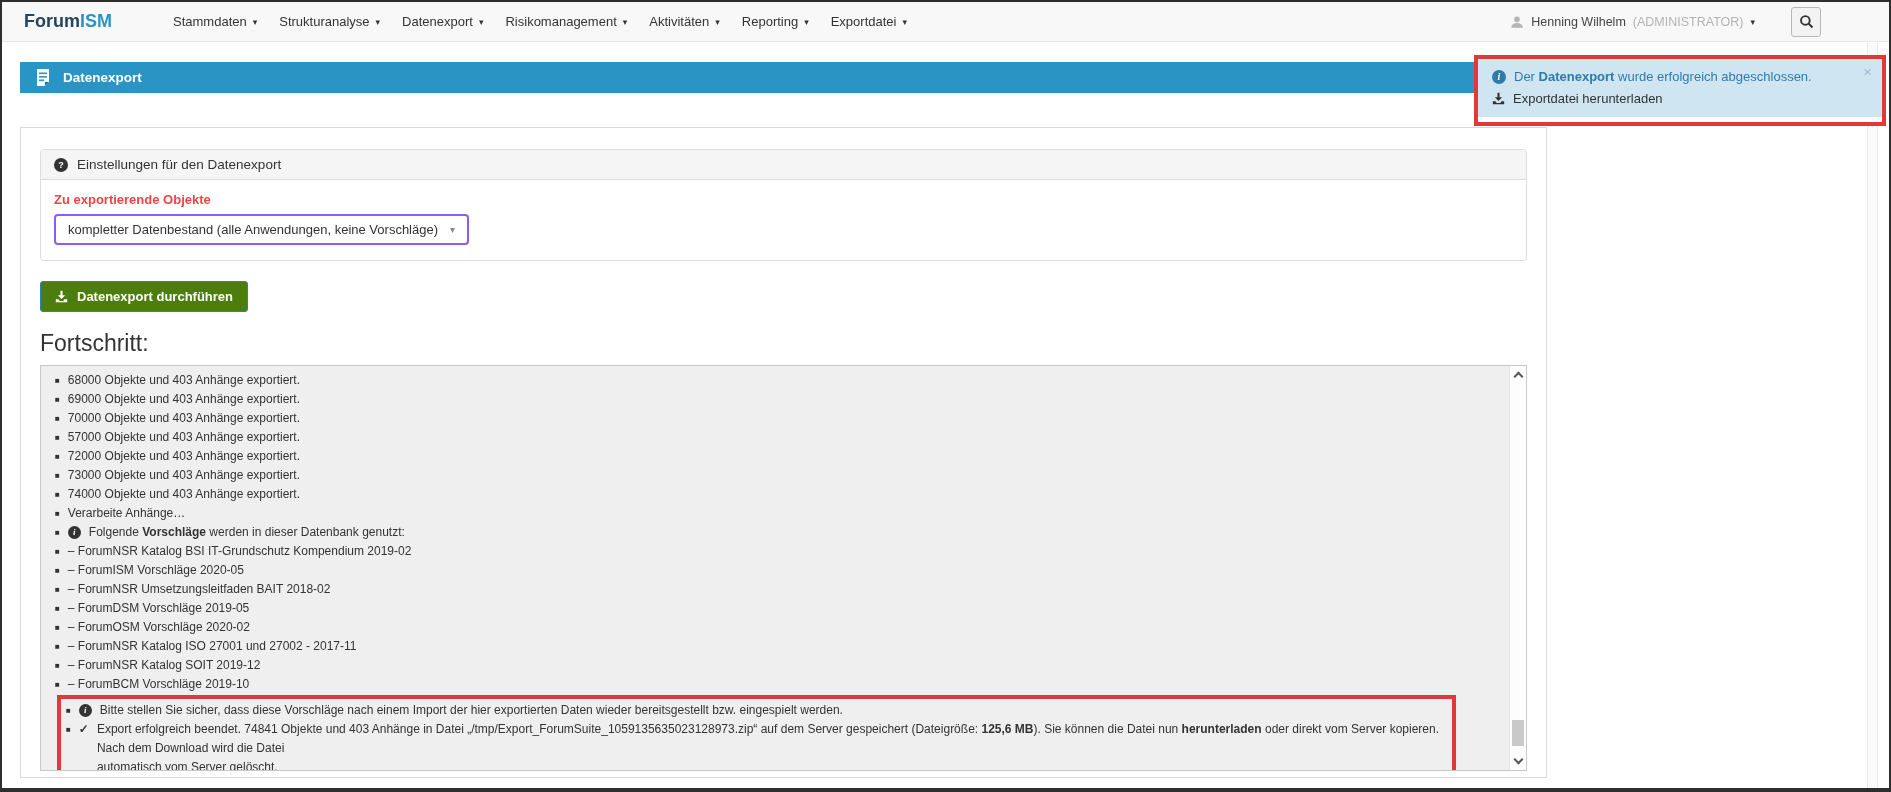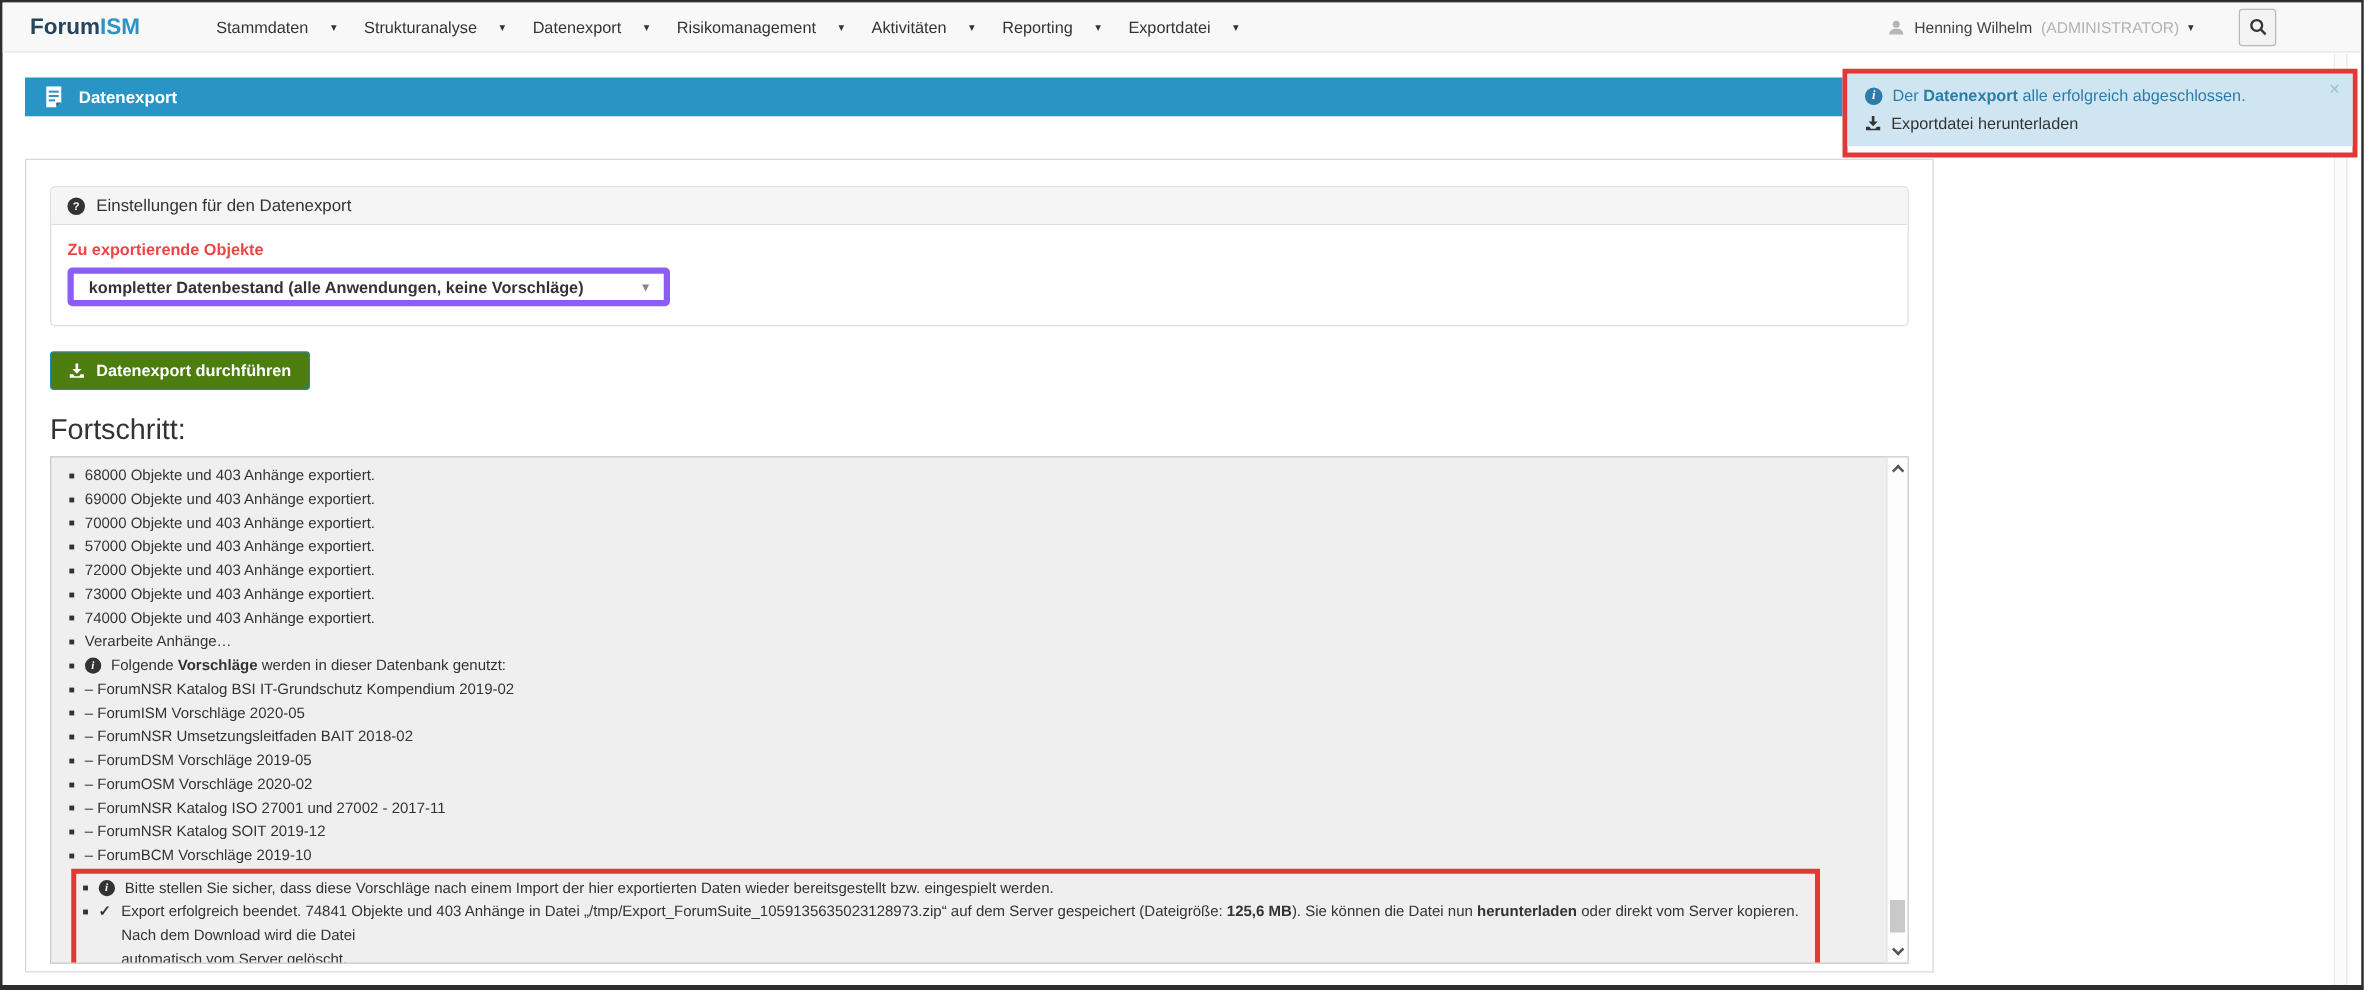--- a/index.html
+++ b/index.html
@@ -12,21 +12,21 @@
   
   .navbar {
     height: 40px; background: #f8f8f8; border-bottom: 1px solid #e7e7e7;
     display: flex; align-items: center; padding: 0 68px 0 22px;
   }
   .brand { font-size: 18px; font-weight: bold; margin-right: 50px; cursor: pointer; white-space: nowrap; }
   .brand .p1 { color: #25455e; }
   .brand .p2 { color: #2a95c4; }
   .nav-menu { display: flex; align-items: center; }
   .nav-item {
-    display: flex; align-items: center; gap: 18px; padding: 6px 11px;
+    display: flex; align-items: center; gap: 6px; padding: 6px 11px;
     font-size: 13px; color: #333; cursor: pointer; white-space: nowrap;
   }
   .caret { font-size: 9px; color: #333; }
   .nav-right { margin-left: auto; display: flex; align-items: center; gap: 36px; }
   .user-menu { display: flex; align-items: center; gap: 7px; font-size: 12.5px; color: #444; cursor: pointer; white-space: nowrap; }
   .user-menu .role { color: #b3b3b3; }
   .search-btn {
     width: 30px; height: 30px; border: 1px solid #b9b9b9; border-radius: 3px;
     background: #f3f3f3; display: flex; align-items: center; justify-content: center; cursor: pointer;
   }
@@ -61,23 +61,23 @@
     padding: 21px 19px 6px; background: #fff;
   }
   .sub-panel { border: 1px solid #ddd; border-radius: 4px; }
   .sub-panel-header {
     background: #f5f5f5; border-bottom: 1px solid #ddd; border-radius: 4px 4px 0 0;
     padding: 7px 13px; font-size: 13.5px; color: #333; display: flex; align-items: center; gap: 9px;
   }
   .sub-panel-body { padding: 12px 13px 15px; }
   .field-label { font-weight: bold; font-size: 13px; color: #ef4444; margin-bottom: 7px; }
   .select {
-    width: 482px; height: 31px; border: 5px solid #8b5cf6; border-radius: 4px; background: #fff;
+    width: 415px; height: 31px; border: 2px solid #8b5cf6; border-radius: 4px; background: #fff;
     display: flex; align-items: center; justify-content: space-between; padding: 0 12px;
-    font-size: 13px; color: #333; cursor: pointer; font-weight: bold;
+    font-size: 13px; color: #333; cursor: pointer;
   }
   .select .caret { color: #888; font-size: 10px; }
 
   .btn-export {
     margin-top: 20px; height: 31px; background: #4d7c0f; border: 1px solid #2385b2; border-radius: 3px;
     color: #fff; font-size: 13px; font-weight: bold; display: inline-flex; align-items: center;
     gap: 9px; padding: 0 14px; cursor: pointer;
   }
 
   .progress-heading { font-size: 23px; font-weight: 400; color: #333; margin: 18px 0 8px 0; }
@@ -188,21 +188,21 @@
           <rect x="4" y="10.5" width="5" height="1.6" fill="#2a95c4"></rect>
         </svg>
     </span>
     <span class="title-text">Datenexport</span>
   </div>
 
   <div class="notification-wrap">
     <div class="notif">
       <div class="notif-line1">
         <span class="circle-icon blue">i</span>
-        <span><span>Der </span><span class="bold">Datenexport</span><span> alle erfolgreich abgeschlossen.</span></span>
+        <span><span>Der </span><span class="bold">Datenexport</span><span> wurde erfolgreich abgeschlossen.</span></span>
       </div>
       <div class="notif-line2">
         <span>
           <svg width="13" height="13" viewBox="0 0 16 16" fill="#333">
               <path d="M6.7 1h2.6v5.5h3.2L8 11 3.5 6.5h3.2z"></path>
               <path d="M1 11.5h3.4l1.3 2h4.6l1.3-2H15V15H1z"></path>
             </svg>
         </span>
         <span>Exportdatei herunterladen</span>
       </div>

